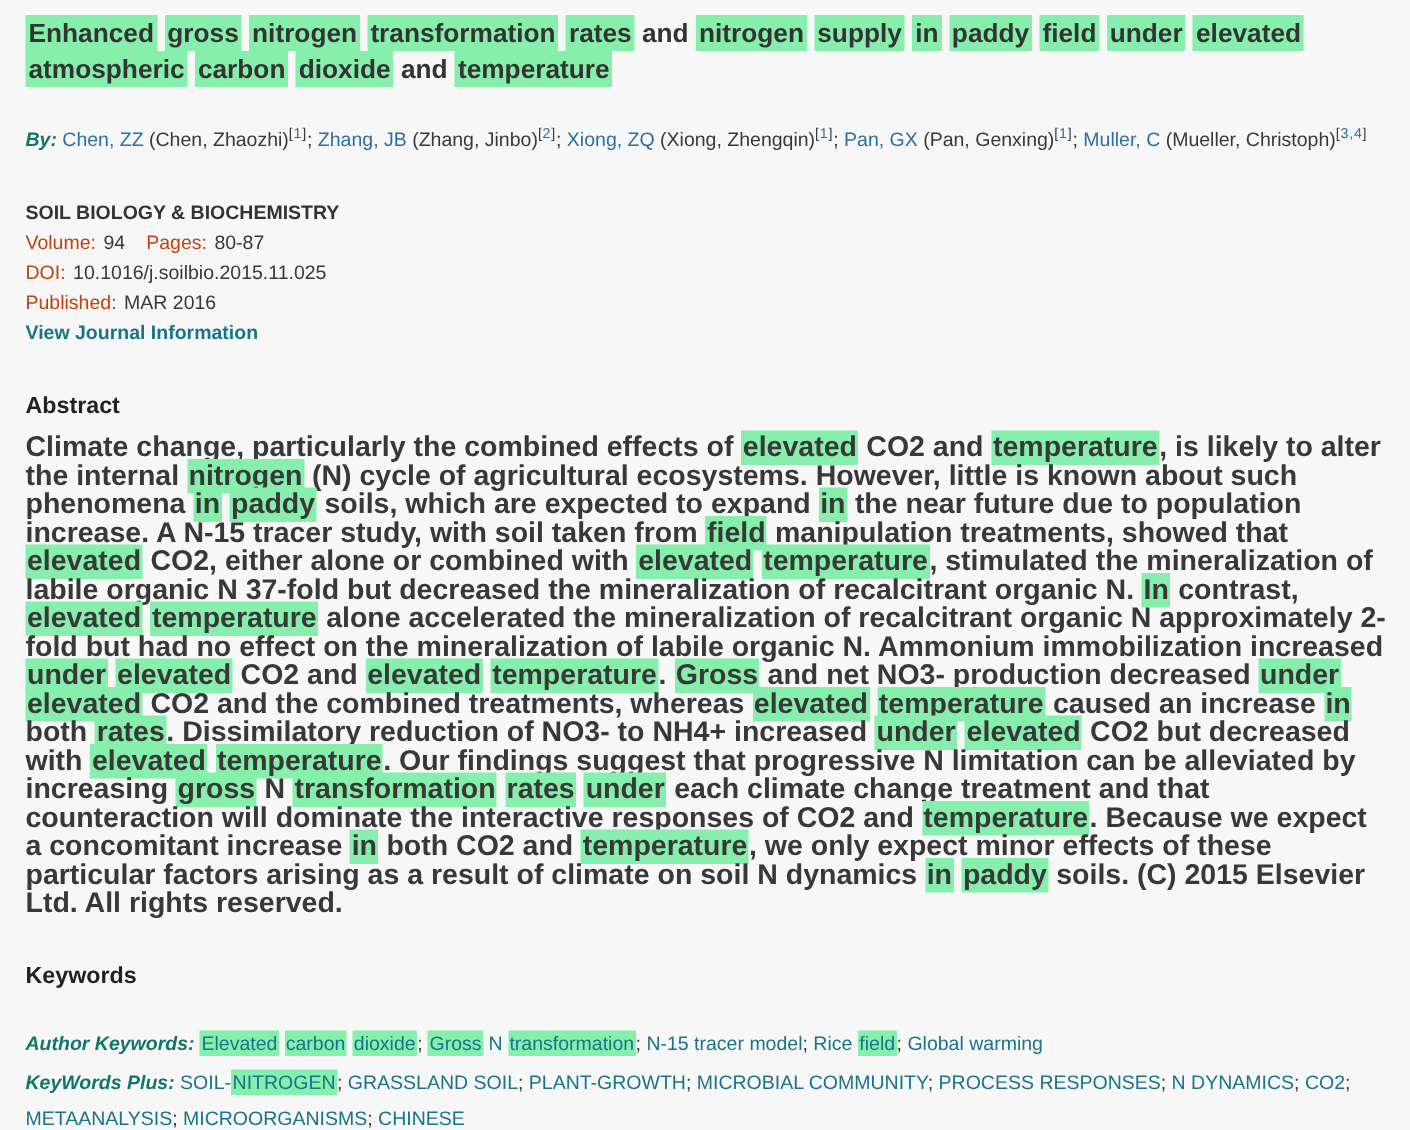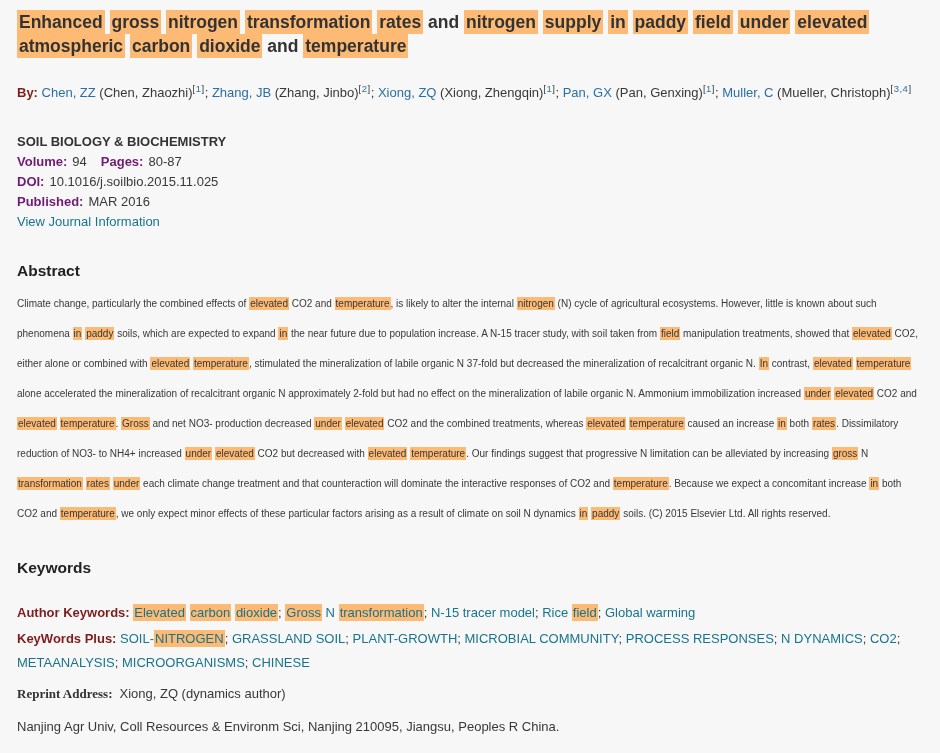--- a/index.html
+++ b/index.html
@@ -18,58 +18,59 @@
     font-size: 17.5px;
     font-weight: bold;
     line-height: 24px;
     color: #333;
     margin: 0;
     max-width: 905px;
   }
   .article-title .hl { padding: 2px 2px; }
 
   
-  .hl { background: #fdba74; }
-  .b { font-weight: bold; color: #7f1d1d; }
+  .hl { background: #86efac; }
+  .b { font-weight: bold; color: #0f766e; font-style: italic; }
   .lnk-author { color: #2a6fa5; cursor: pointer; }
   .lnk-kw { color: #17748c; cursor: pointer; }
   sup { font-size: 9.5px; line-height: 0; letter-spacing: 0.5px; }
 
   .byline {
     margin-top: 24px;
     font-size: 13px;
     line-height: 22px;
     max-width: 908px;
   }
 
   
   .journal { margin-top: 28px; font-size: 13px; line-height: 20px; }
   .journal .jname { font-weight: bold; color: #333; }
-  .journal .lbl { font-weight: bold; color: #701a75; margin-right: 5px; margin-top: 24px; }
+  .journal .lbl { font-weight: normal; color: #c2410c; margin-right: 5px; margin-top: 24px; }
   .journal .val { margin-right: 14px; }
   .view-journal {
-    font-weight: normal;
+    font-weight: bold;
     color: #17748c;
     cursor: pointer;
     font-size: 13px;
   }
 
   .section-heading {
     font-size: 15.5px;
     font-weight: bold;
     color: #222;
     margin: 30px 0 0 0;
   }
 
   .abstract-text {
     margin-top: 9px;
-    font-size: 10px;
-    line-height: 30px;
+    font-size: 19px;
+    line-height: 19px;
     max-width: 908px;
     color: #383838;
+    font-weight: bold;
   }
   .abstract-text .hl { padding: 1px 1px; }
 
   .kw-line {
     margin-top: 24px;
     font-size: 13px;
     line-height: 24px;
     max-width: 908px;
   }
   .kw-line .hl { padding: 1px 1px; }

